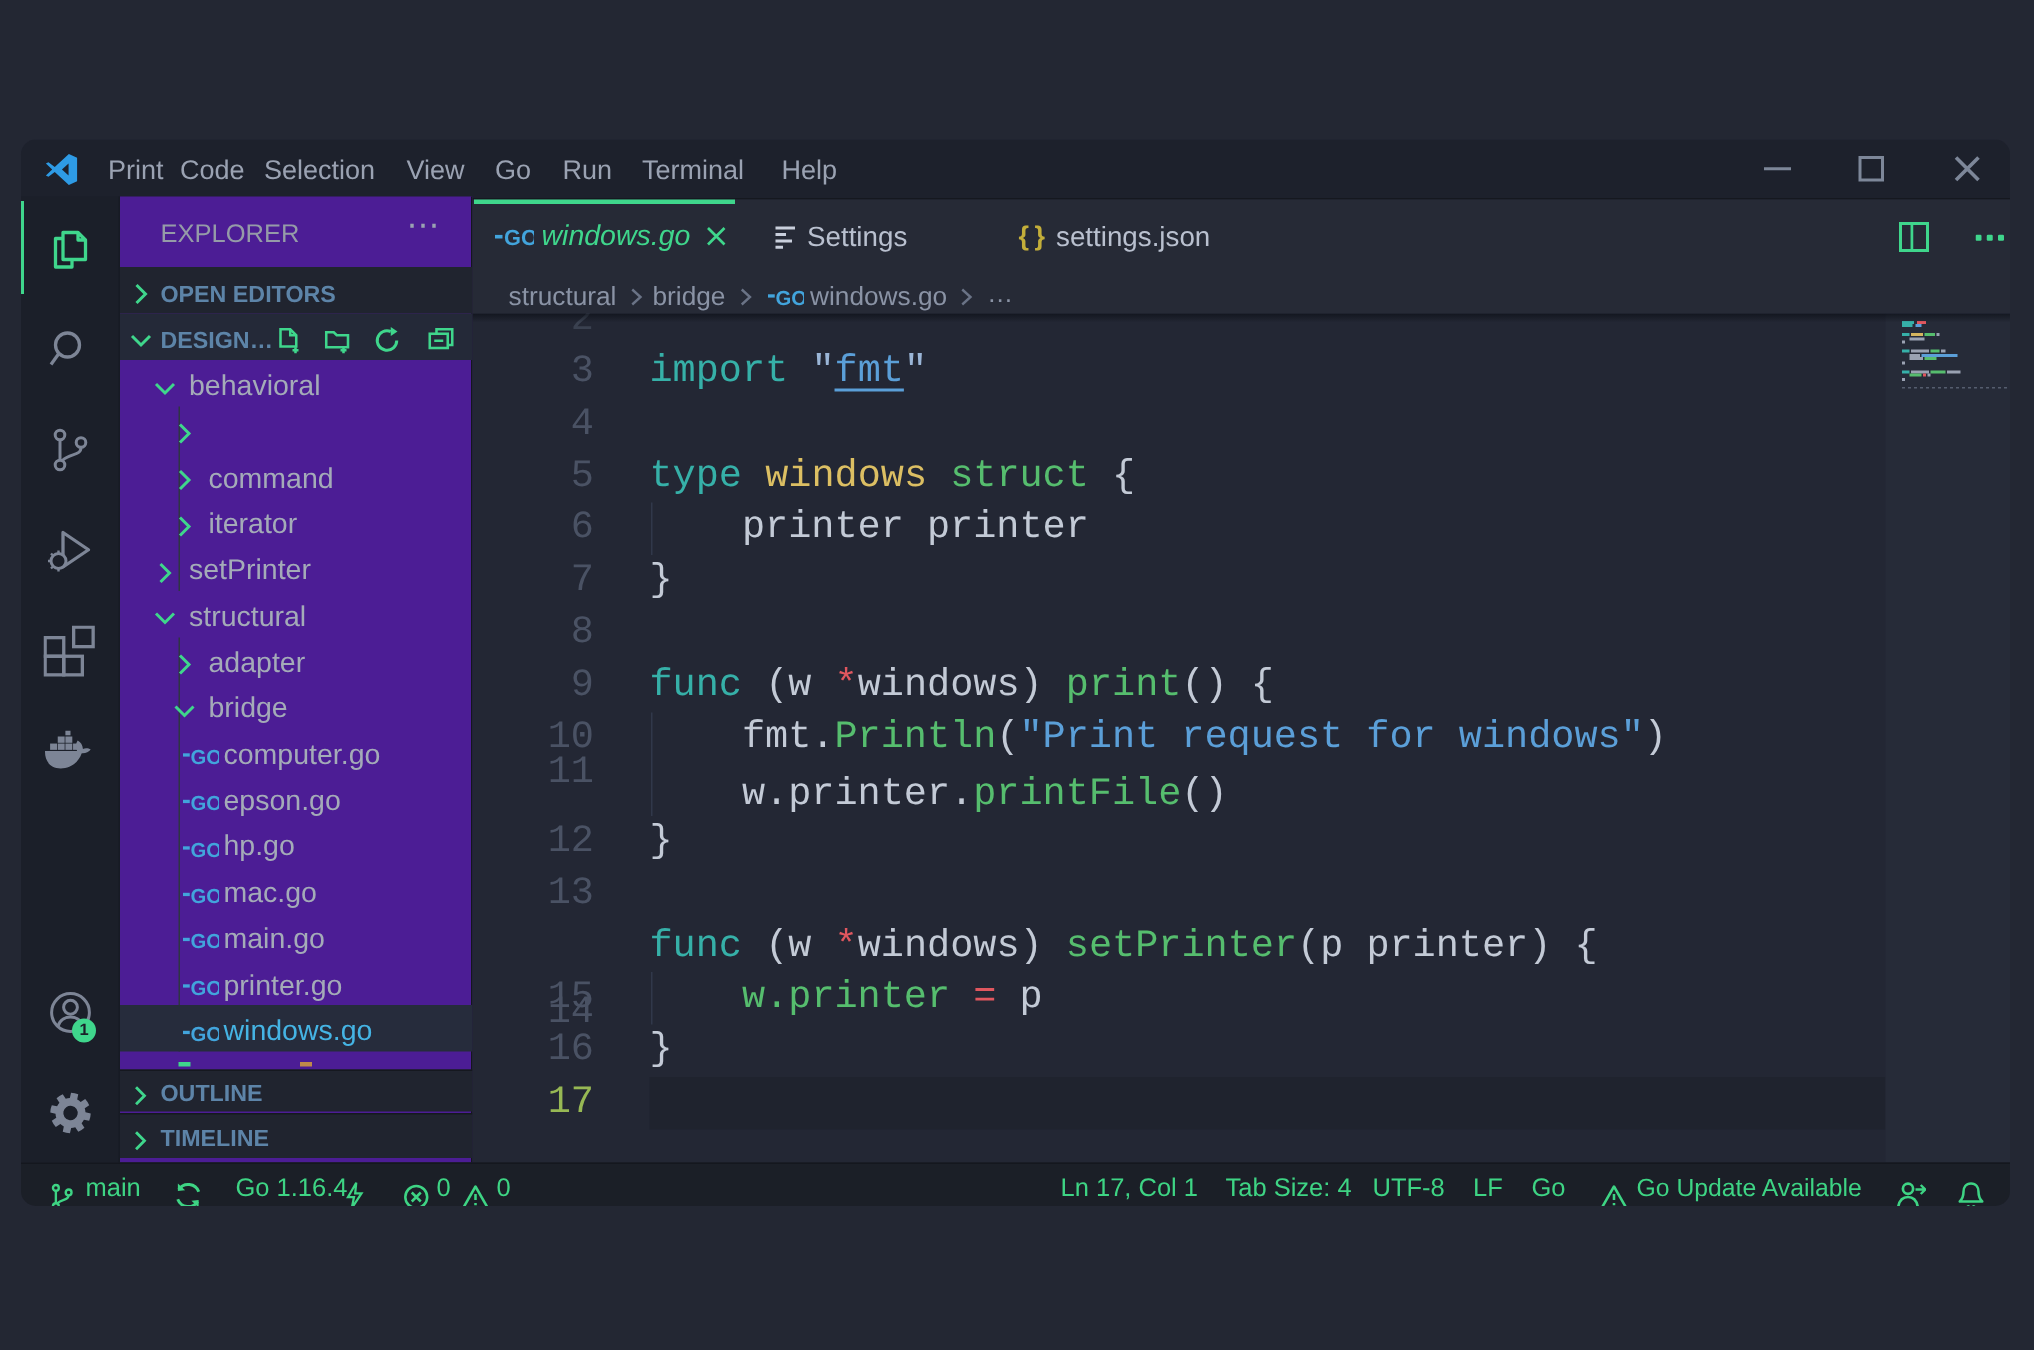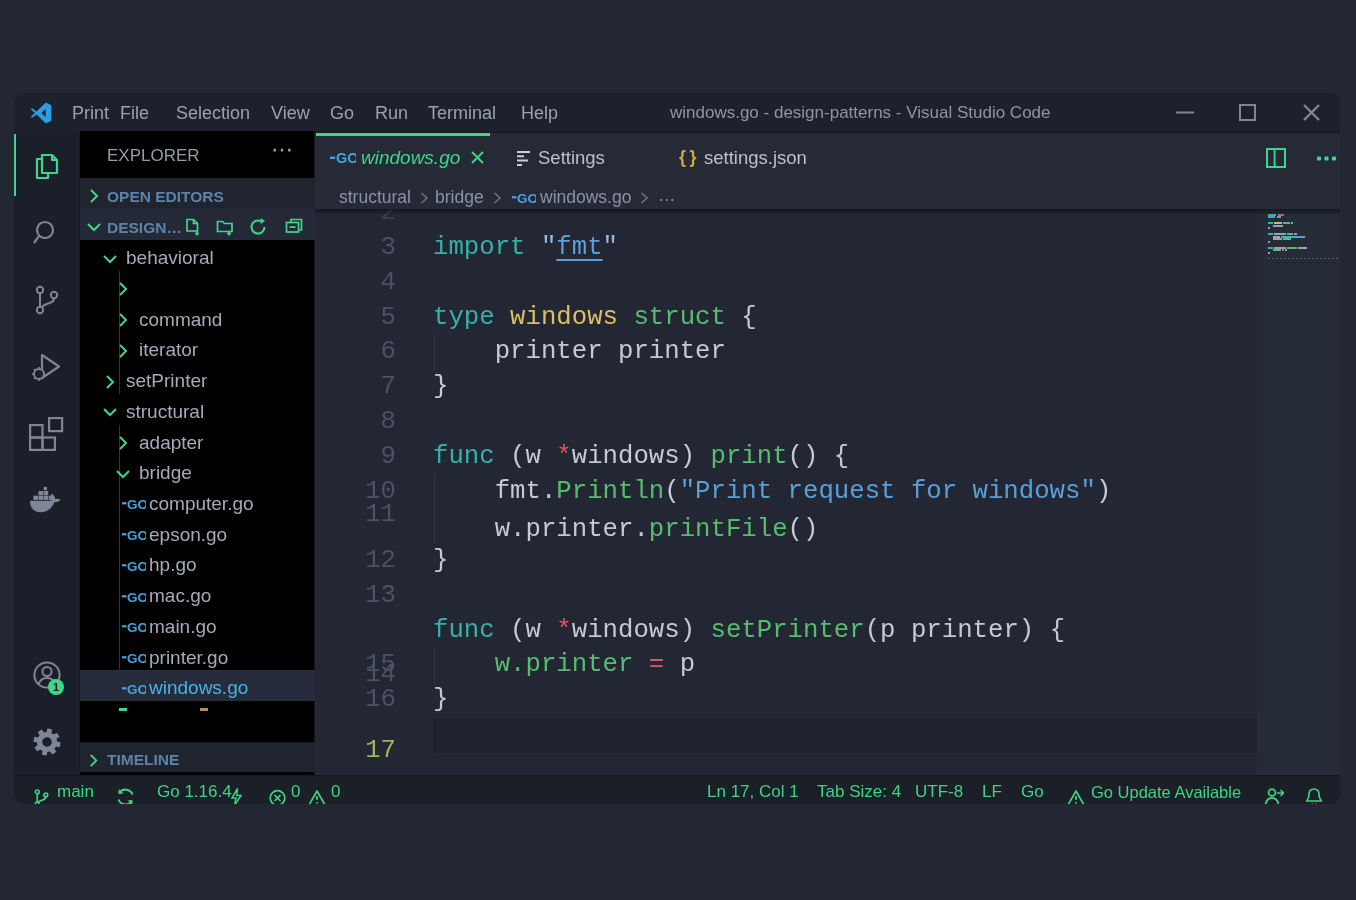--- a/index.html
+++ b/index.html
@@ -7,21 +7,21 @@
   body{font-family:"Liberation Sans", sans-serif;}
   .win{position:absolute;left:14px;top:93px;width:1326px;height:711px;background:#232734;border-radius:10px;overflow:hidden;}
   .abs{position:absolute;}
   
   .titlebar{position:absolute;left:0;top:0;width:100%;height:40px;background:#1d212c;border-bottom:1px solid #15181f;}
   .menu{position:absolute;top:0;height:40px;line-height:40px;color:#9aa2b2;font-size:18px;}
   .wtitle{position:absolute;top:0;height:40px;line-height:40px;color:#8d95a6;font-size:17px;}
   
   .actbar{position:absolute;left:0;top:37.5px;width:66px;bottom:29px;background:#1b1f29;border-right:1px solid #171b24;}
   
-  .sidebar{position:absolute;left:66px;top:37.5px;width:235px;bottom:29px;background:#000000;border-right:1px solid #14171e;font-size:19px;color:#a4abb8;}
+  .sidebar{position:absolute;left:66px;top:37.5px;width:235px;bottom:29px;background:#4c1d95;border-right:1px solid #14171e;font-size:19px;color:#a4abb8;}
   .sechead{position:absolute;left:0;width:235px;height:31px;color:#5d84a8;font-weight:bold;font-size:15.5px;line-height:31px;}
   .row{position:absolute;left:0;width:235px;height:30.7px;line-height:30.7px;white-space:nowrap;}
   
   .tabbar{position:absolute;left:301px;top:40px;right:0;height:39px;background:#262a36;}
   .breadcrumb{position:absolute;left:301px;top:79px;right:0;height:37px;background:#262a36;color:#8a93a5;font-size:17.5px;line-height:37px;white-space:nowrap;}
   .editwrap{position:absolute;left:301px;top:116px;right:0;bottom:29px;background:#232734;overflow:hidden;}
   .cl{position:absolute;height:34.78px;line-height:34.78px;font-family:"Liberation Mono",monospace;font-size:25.7px;white-space:pre;}
   .num{left:11px;width:70px;text-align:right;color:#4a5264;}
   .code{left:118px;color:#c3cad6;}
   .statusbar{position:absolute;left:0;right:0;bottom:0;height:29px;background:#1b1f27;border-top:1px solid #14171e;color:#3ed484;font-size:17px;}
@@ -31,28 +31,27 @@
 </head>
 <body>
 <div class="win">
 
   <div class="titlebar">
     <svg class="abs" style="left:16px;top:9px;" width="22" height="22" viewBox="0 0 22 22">
       <path d="M15.9 0.6 L6.5 9.4 L2.3 6.2 L0.6 7.0 L4.8 11 L0.6 15.0 L2.3 15.8 L6.5 12.6 L15.9 21.4 L21.4 18.8 L21.4 3.2 Z" fill="#2e9be5"></path>
       <path d="M15.7 7.0 L11.3 11 L15.7 15 Z" fill="#1d212c"></path>
     </svg>
     <span class="menu" style="left:58px;">Print</span>
-    <span class="menu" style="left:106px;">File</span>
+    <span class="menu" style="left:106px;">Code</span>
     <span class="menu" style="left:162px;">Selection</span>
     <span class="menu" style="left:257px;">View</span>
     <span class="menu" style="left:316px;">Go</span>
     <span class="menu" style="left:361px;">Run</span>
     <span class="menu" style="left:414px;">Terminal</span>
     <span class="menu" style="left:507px;">Help</span>
-    <span class="wtitle" style="left:656px;">windows.go - design-patterns - Visual Studio Code</span>
     <svg class="abs" style="left:1160px;top:0;" width="160" height="40" viewBox="0 0 160 40">
       <line x1="2" y1="19.5" x2="20" y2="19.5" stroke="#7d8799" stroke-width="2"></line>
       <rect x="66" y="12" width="15" height="15" fill="none" stroke="#7d8799" stroke-width="2"></rect>
       <path d="M130 12 L145 27 M145 12 L130 27" stroke="#7d8799" stroke-width="2.4"></path>
     </svg>
   </div>
 
   <div class="actbar"></div>
   <div id="acticons">
 
@@ -248,20 +247,26 @@
         </div>
       <div class="row" style="top:539.7px;background:#262c3c;color:#45b4e4;">
           <svg class="abs" style="left:42px;top:10.5px;" width="24" height="16" viewBox="0 0 24 16">
             <rect x="0" y="6.2" width="4.5" height="2.2" fill="#42a4dc"></rect>
             <text x="5" y="13" font-size="13.5" font-weight="bold" fill="#42a4dc">GO</text>
           </svg>
           <span style="position:absolute;left:69px;top:3px;">windows.go</span>
         </div>
       <div class="abs" style="left:39px;top:577px;width:8px;height:3px;background:#3fd68c;"></div>
       <div class="abs" style="left:120px;top:577px;width:8px;height:3px;background:#c08a4a;"></div>
+    </div>
+    <div class="sechead" style="top:582px;height:28px;line-height:28px;background:#20242f;border-top:1px solid #15181f;">
+      <svg class="abs" style="left:6px;top:9px;" width="15" height="15" viewBox="0 0 16 16">
+          <path d="M5 2 L11 8 L5 14" fill="none" stroke="#3fd68c" stroke-width="2"></path>
+        </svg>
+      <span style="position:absolute;left:27px;top:2.5px;">OUTLINE</span>
     </div>
     <div class="sechead" style="top:611px;height:30px;line-height:30px;background:#20242f;border-top:1px solid #15181f;">
       <svg class="abs" style="left:6px;top:10px;" width="15" height="15" viewBox="0 0 16 16">
           <path d="M5 2 L11 8 L5 14" fill="none" stroke="#3fd68c" stroke-width="2"></path>
         </svg>
       <span style="position:absolute;left:27px;top:2.5px;">TIMELINE</span>
     </div>
   </div>
 
   <div class="tabbar" id="tabbar">
@@ -329,21 +334,21 @@
     <div class="cl num" style="top:161.2px;">7</div>
     <div class="cl num" style="top:196px;">8</div>
     <div class="cl num" style="top:230.7px;">9</div>
     <div class="cl num" style="top:265.5px;">10</div>
     <div class="cl num" style="top:289px;">11</div>
     <div class="cl num" style="top:335.1px;">12</div>
     <div class="cl num" style="top:369.8px;">13</div>
     <div class="cl num" style="top:404.6px;margin-top:44px;">14</div>
     <div class="cl num" style="top:439.4px;">15</div>
     <div class="cl num" style="top:474.2px;">16</div>
-    <div class="cl num" style="top:525px;color:#97b854;">17</div>
+    <div class="cl num" style="top:509px;color:#97b854;">17</div>
     <div class="abs" style="left:119px;top:126.4px;width:1px;height:34.78px;background:#31384a;"></div>
     <div class="abs" style="left:119px;top:265.5px;width:1px;height:69.56px;background:#31384a;"></div>
     <div class="abs" style="left:119px;top:439.4px;width:1px;height:34.78px;background:#31384a;"></div>
     <div class="cl code" style="top:22.1px;"><span class="t-teal">import</span> <span style="color:#9ab5d6;">"</span><span class="t-blu"><u style="text-underline-offset:5px;text-decoration-thickness:1.5px;">fmt</u></span><span style="color:#9ab5d6;">"</span></div>
     <div class="cl code" style="top:91.6px;"><span class="t-teal">type</span> <span class="t-yel">windows</span> <span class="t-grn">struct</span> {</div>
     <div class="cl code" style="top:126.4px;">    printer printer</div>
     <div class="cl code" style="top:161.2px;">}</div>
     <div class="cl code" style="top:230.7px;"><span class="t-teal">func</span> (w <span class="t-red">*</span>windows) <span class="t-grn">print</span>() {</div>
     <div class="cl code" style="top:265.5px;">    fmt.<span class="t-grn">Println</span>(<span class="t-blu">"Print request for windows"</span>)</div>
     <div class="cl code" style="top:292px;margin-top:12px;">    w.printer.<span class="t-grn">printFile</span>()</div>

